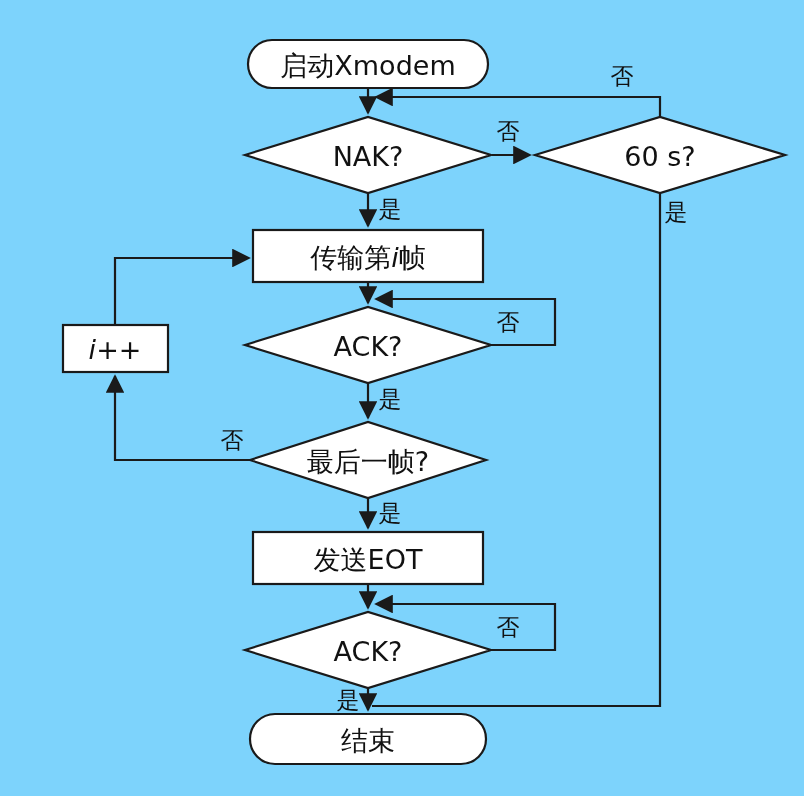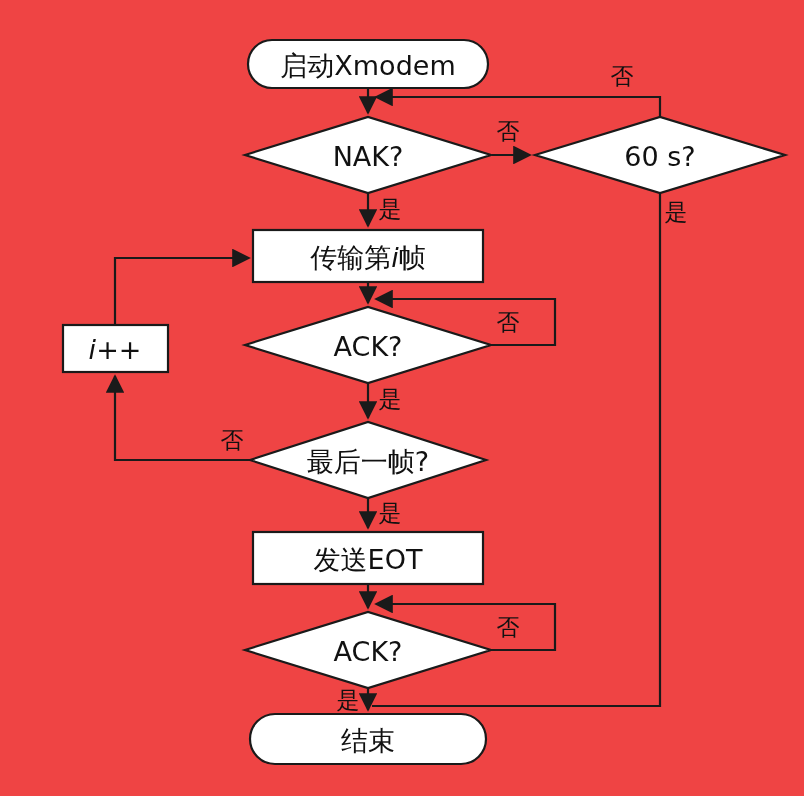--- a/index.html
+++ b/index.html
@@ -1,20 +1,20 @@
 <!DOCTYPE html>
 <html><head>
 <meta charset="utf-8">
 <style>
   html, body { margin: 0; padding: 0; background: #ffffff; }
   .canvas {
     position: relative;
     width: 804px;
     height: 796px;
-    background: #ef4444;
+    background: #7dd3fc;
     font-family: "DejaVu Sans", sans-serif;
   }
   svg { display: block; }
   .shape { fill: #ffffff; stroke: #1a1a1a; stroke-width: 2.2; }
   .edge  { fill: none;    stroke: #1a1a1a; stroke-width: 2.2; }
   .node-text {
     fill: #111111;
     font-size: 27px;
     text-anchor: middle;
     dominant-baseline: central;

